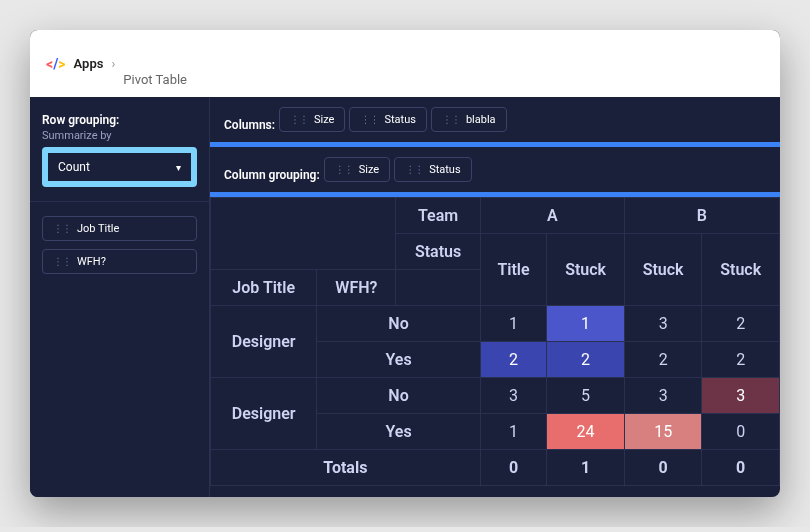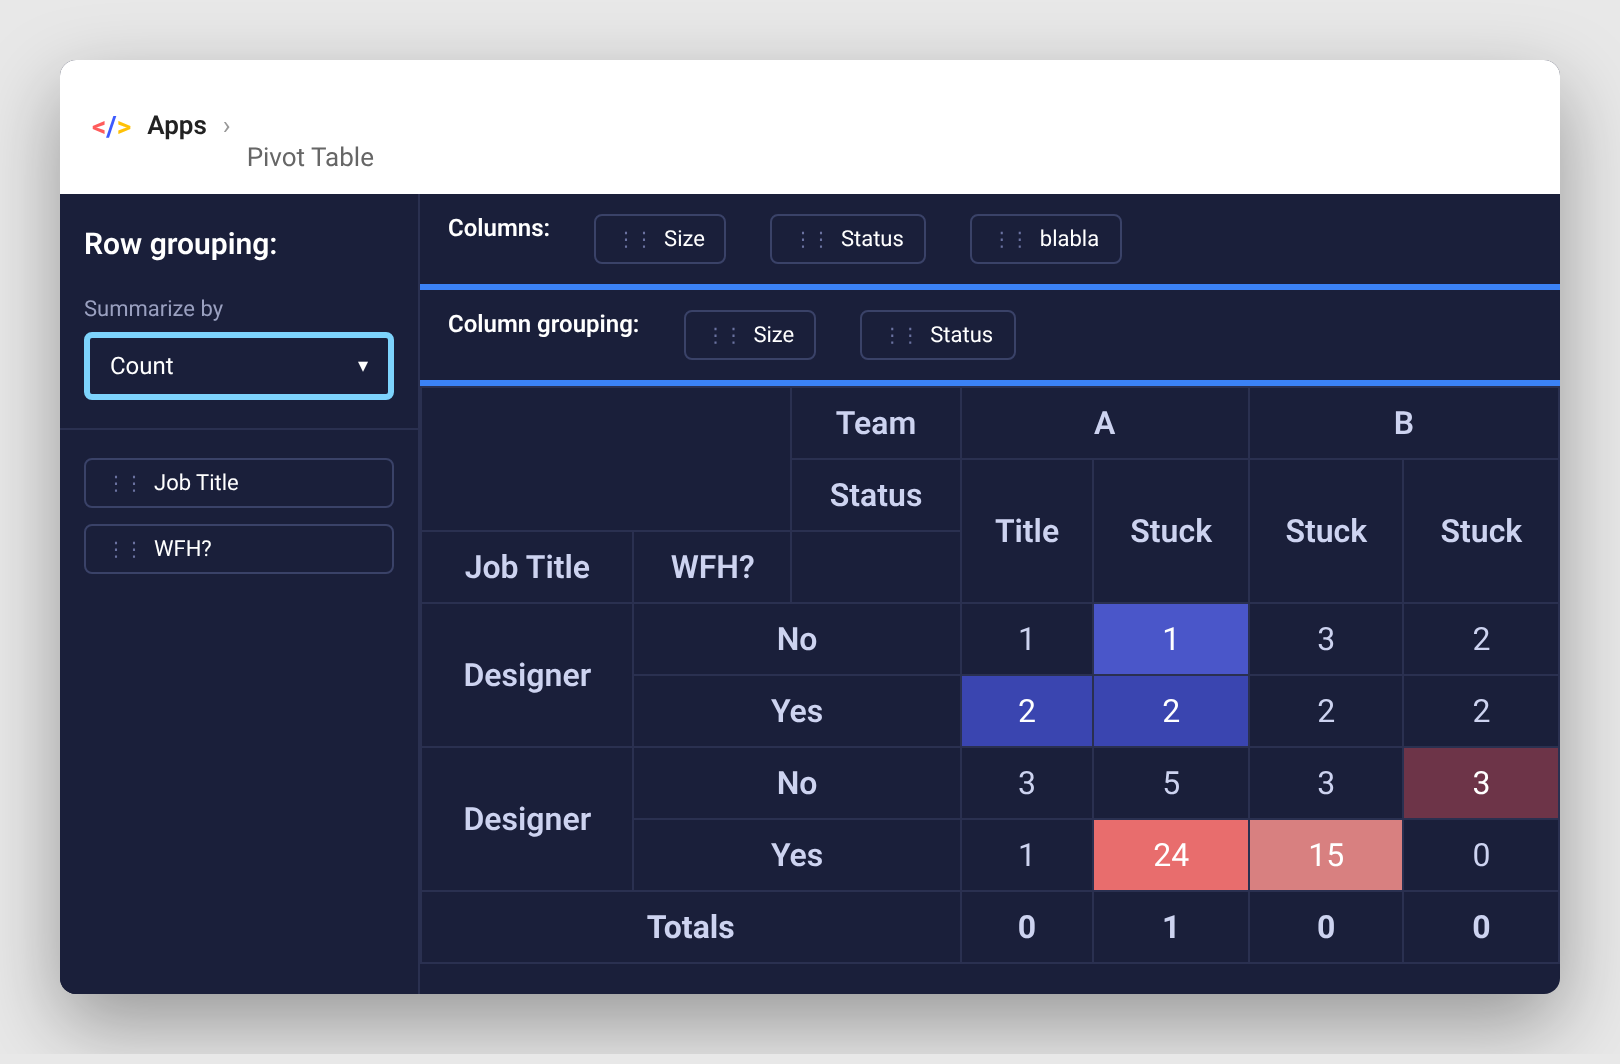--- a/index.html
+++ b/index.html
@@ -8,30 +8,30 @@
 .topbar { background: #fff; padding: 10px 16px; display: flex; align-items: center; gap: 8px; font-size: 13px; }
 .logo { font-weight: bold; font-size: 14px; }
 .logo .a1 { color: #ff5c5c; }
 .logo .a2 { color: #3d5afe; }
 .logo .a3 { color: #ffc107; }
 .apps { font-weight: 600; color: #222; }
 .chev { color: #999; }
 .crumb { color: #666; margin-top: 32px; }
 .body { display: flex; min-height: 400px; }
 .sidebar { width: 180px; background: #1a1f3a; padding: 16px 12px; border-right: 1px solid #2a3050; color: #fff; }
-.side-title { font-size: 15px; font-weight: 600; margin-bottom: 17px; }
+.side-title { font-size: 12px; font-weight: 600; margin-bottom: 2px; }
 .side-label { font-size: 11px; color: #9aa0c0; margin-bottom: 5px; }
-.select { width: 100%; background: #1a1f3a; border: 3px solid #7dd3fc; color: #fff; padding: 7px 10px; border-radius: 4px; font-size: 12px; display: flex; justify-content: space-between; align-items: center; margin-bottom: 14px; cursor: pointer; }
+.select { width: 100%; background: #1a1f3a; border: 6px solid #7dd3fc; color: #fff; padding: 7px 10px; border-radius: 4px; font-size: 12px; display: flex; justify-content: space-between; align-items: center; margin-bottom: 14px; cursor: pointer; }
 .select .chv { font-size: 10px; }
 .divider { height: 1px; background: #2a3050; margin: 6px -12px 14px; }
 .chip-col { display: flex; flex-direction: column; gap: 8px; }
 .chip { display: inline-flex; align-items: center; gap: 6px; border: 1px solid #3a4268; border-radius: 4px; padding: 5px 10px; font-size: 11px; color: #fff; background: transparent; cursor: grab; }
 .grip { letter-spacing: -1px; color: #6a72a0; font-size: 10px; }
 .main { flex: 1; color: #fff; overflow: hidden; }
-.bar { padding: 10px 14px; display: flex; align-items: flex-start; gap: 22px; border-bottom: 3px solid #3b82f6; font-size: 12px; }
+.bar { padding: 10px 14px; display: flex; align-items: flex-end; gap: 4px; border-bottom: 5px solid #3b82f6; font-size: 12px; }
 .bar-label { font-weight: 600; }
 table { border-collapse: collapse; width: 100%; font-size: 16px; }
 th, td { border: 1px solid #2a3050; padding: 8px 10px; text-align: center; color: #cdd3f0; }
 th { font-weight: 600; }
 .rowhead { font-weight: 600; }
 .cell { min-width: 44px; }
 .c-blue1 { background: #4a56c9; color: #fff; }
 .c-blue2 { background: #3a45b0; color: #fff; }
 .c-pink1 { background: #e86d6d; color: #fff; margin-top: 12px; }
 .c-pink2 { background: #d88080; color: #fff; }

